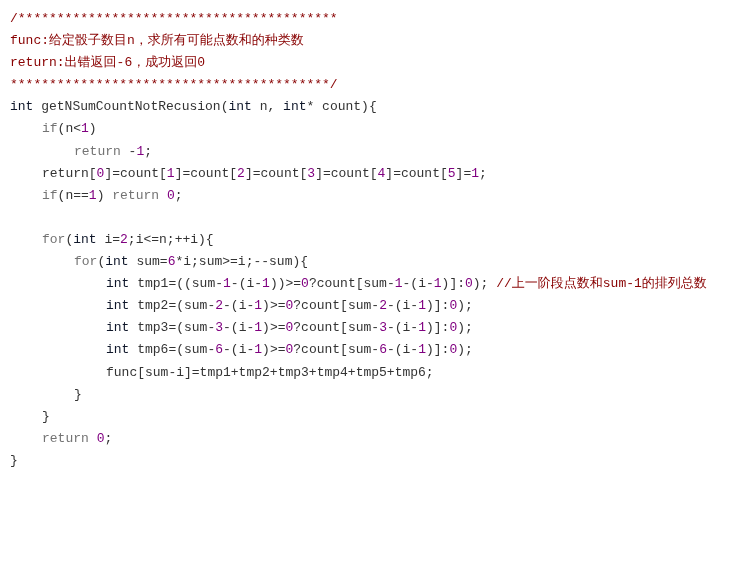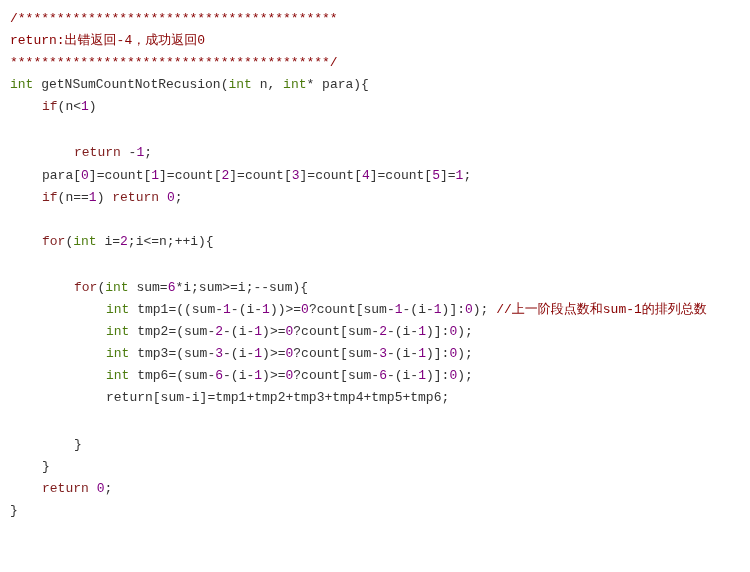--- a/index.html
+++ b/index.html
@@ -8,62 +8,63 @@
     font-family: Consolas, "Courier New", monospace;
     font-size: 13px;
     line-height: 1.7;
     background: #ffffff;
     color: #333;
     width: 750px;
     box-sizing: border-box;
   }
   .line { white-space: pre; }
   .comment { color: #880000; }
-  .keyword { color: #7f1d1d; }
-  .type { color: #4d7c0f; }
+  .keyword { color: #737373; }
+  .type { color: #0f172a; }
   .number { color: #800080; }
   .indent1 { padding-left: 32px; }
-  .indent2 { padding-left: 64px; margin-top: 24px; }
+  .indent2 { padding-left: 64px; }
   .indent3 { padding-left: 96px; }
 </style>
 </head>
 <body>
 
 <div>
 <div class="line"><span class="comment">/*****************************************</span></div>
-<div class="line"><span class="comment">return:出错返回-4，成功返回0</span></div>
+<div class="line"><span class="comment">func:给定骰子数目n，求所有可能点数和的种类数</span></div>
+<div class="line"><span class="comment">return:出错返回-6，成功返回0</span></div>
 <div class="line"><span class="comment">*****************************************/</span></div>
 
-<div class="line"><span class="type">int</span><span> getNSumCountNotRecusion(</span><span class="type">int</span><span> n, </span><span class="type">int</span><span>* para){</span></div>
+<div class="line"><span class="type">int</span><span> getNSumCountNotRecusion(</span><span class="type">int</span><span> n, </span><span class="type">int</span><span>* count){</span></div>
 
 <div class="line indent1"><span class="keyword">if</span><span>(n&lt;</span><span class="number">1</span><span>)</span></div>
 <div class="line indent2"><span class="keyword">return</span><span> -</span><span class="number">1</span><span>;</span></div>
 
 
-<div class="line indent1"><span>para[</span><span class="number">0</span><span>]=count[</span><span class="number">1</span><span>]=count[</span><span class="number">2</span><span>]=count[</span><span class="number">3</span><span>]=count[</span><span class="number">4</span><span>]=count[</span><span class="number">5</span><span>]=</span><span class="number">1</span><span>;</span></div>
+<div class="line indent1"><span>return[</span><span class="number">0</span><span>]=count[</span><span class="number">1</span><span>]=count[</span><span class="number">2</span><span>]=count[</span><span class="number">3</span><span>]=count[</span><span class="number">4</span><span>]=count[</span><span class="number">5</span><span>]=</span><span class="number">1</span><span>;</span></div>
 
 <div class="line indent1"><span class="keyword">if</span><span>(n==</span><span class="number">1</span><span>) </span><span class="keyword">return</span><span> </span><span class="number">0</span><span>;</span></div>
 
 <div class="line">&nbsp;</div>
 
 <div class="line indent1"><span class="keyword">for</span><span>(</span><span class="type">int</span><span> i=</span><span class="number">2</span><span>;i&lt;=n;++i){</span></div>
 
 <div class="line indent2"><span class="keyword">for</span><span>(</span><span class="type">int</span><span> sum=</span><span class="number">6</span><span>*i;sum&gt;=i;--sum){</span></div>
 
 <div class="line indent3"><span class="type">int</span><span> tmp1=((sum-</span><span class="number">1</span><span>-(i-</span><span class="number">1</span><span>))&gt;=</span><span class="number">0</span><span>?count[sum-</span><span class="number">1</span><span>-(i-</span><span class="number">1</span><span>)]:</span><span class="number">0</span><span>); </span><span class="comment">//上一阶段点数和sum-1的排列总数</span></div>
 
 <div class="line indent3"><span class="type">int</span><span> tmp2=(sum-</span><span class="number">2</span><span>-(i-</span><span class="number">1</span><span>)&gt;=</span><span class="number">0</span><span>?count[sum-</span><span class="number">2</span><span>-(i-</span><span class="number">1</span><span>)]:</span><span class="number">0</span><span>);</span></div>
 
 <div class="line indent3"><span class="type">int</span><span> tmp3=(sum-</span><span class="number">3</span><span>-(i-</span><span class="number">1</span><span>)&gt;=</span><span class="number">0</span><span>?count[sum-</span><span class="number">3</span><span>-(i-</span><span class="number">1</span><span>)]:</span><span class="number">0</span><span>);</span></div>
 
 
 
 <div class="line indent3"><span class="type">int</span><span> tmp6=(sum-</span><span class="number">6</span><span>-(i-</span><span class="number">1</span><span>)&gt;=</span><span class="number">0</span><span>?count[sum-</span><span class="number">6</span><span>-(i-</span><span class="number">1</span><span>)]:</span><span class="number">0</span><span>);</span></div>
 
-<div class="line indent3"><span>return[sum-i]=tmp1+tmp2+tmp3+tmp4+tmp5+tmp6;</span></div>
+<div class="line indent3"><span>func[sum-i]=tmp1+tmp2+tmp3+tmp4+tmp5+tmp6;</span></div>
 
 <div class="line indent2"><span>}</span></div>
 <div class="line indent1"><span>}</span></div>
 
 <div class="line indent1"><span class="keyword">return</span><span> </span><span class="number">0</span><span>;</span></div>
 
 <div class="line"><span>}</span></div>
 </div>
 
 </body></html>

